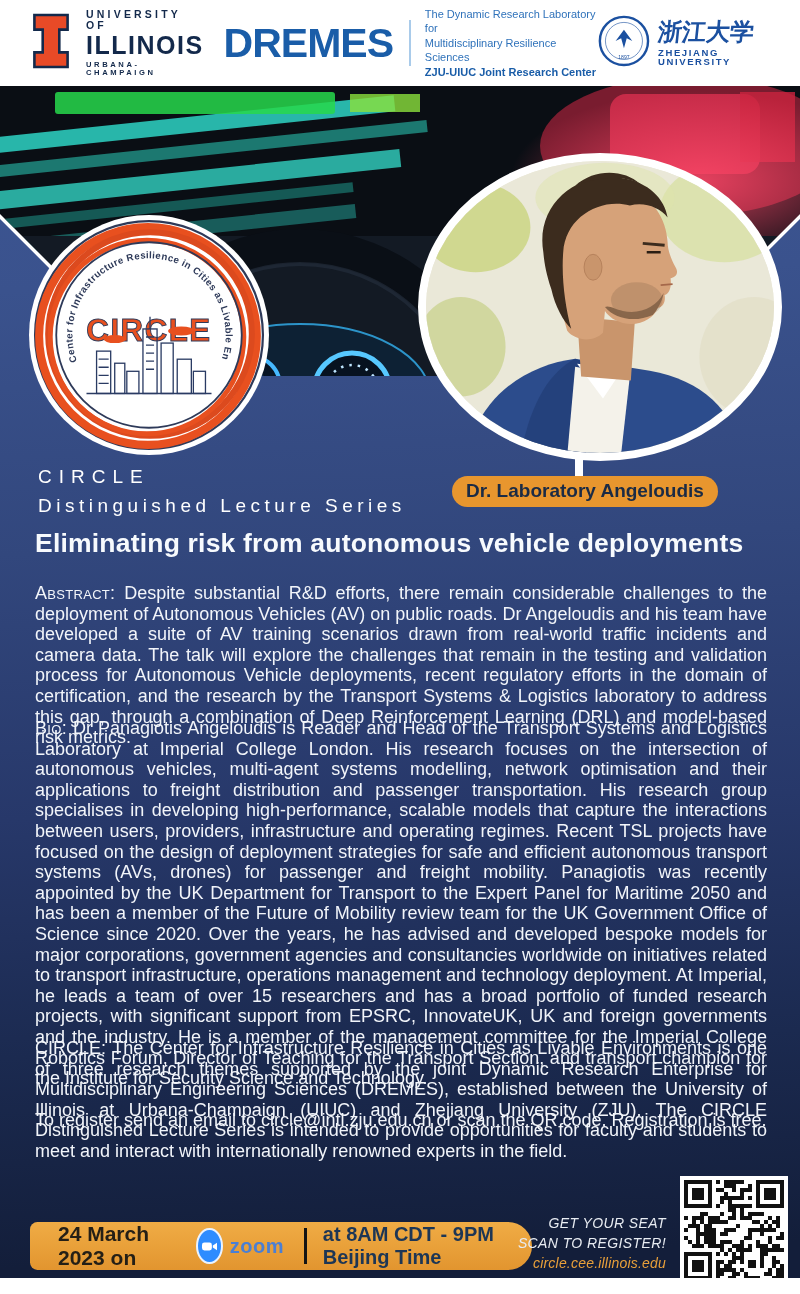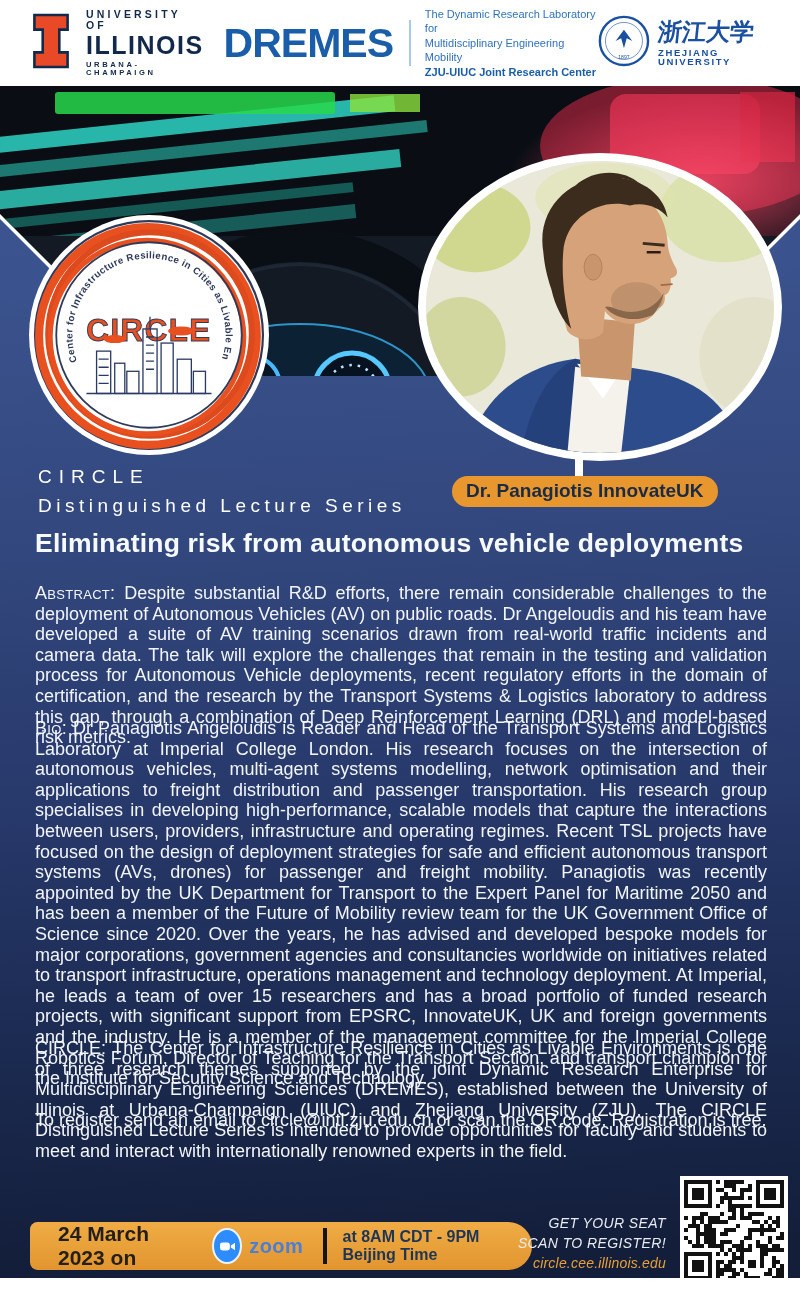--- a/index.html
+++ b/index.html
@@ -45,21 +45,21 @@
   .p-register{top:1110px;text-align:left;}
   
   .datebar{position:absolute;left:30px;top:1222px;width:502px;height:48px;background:linear-gradient(#F0AC45,#E2952F);
     border-radius:8px 26px 26px 8px;display:flex;align-items:center;z-index:4;}
   .datebar .date{margin-left:28px;font-size:21px;font-weight:600;color:#241F16;}
   .zoom-logo{width:32px;height:32px;border-radius:50%;background:#2D8CFF;border:2px solid #EAF3FF;
     display:flex;align-items:center;justify-content:center;margin-left:14px;}
   .zoom-logo svg{width:19px;height:19px;}
   .zoom-word{margin-left:7px;font-size:20px;font-weight:700;color:#4A7FD4;letter-spacing:.5px;}
   .bar-div{width:4px;height:36px;background:#141414;margin:0 16px 0 20px;}
-  .datebar .time{font-size:16px;font-weight:600;color:#1D3655;}
+  .datebar .time{font-size:20px;font-weight:600;color:#1D3655;}
   .seat{position:absolute;right:134px;top:1213px;text-align:right;z-index:4;color:#E8ECF2;font-size:14px;line-height:20px;letter-spacing:.4px;font-style:italic;}
   .seat .url{color:#E9A03A;letter-spacing:.2px;}
   .qr-box{position:absolute;right:12px;top:1176px;width:108px;height:108px;background:#fff;padding:4px;box-sizing:border-box;z-index:4;}
   .qr-box svg{width:100%;height:100%;display:block;}
   .bottom-strip{position:absolute;left:0;bottom:0;width:800px;height:16px;background:#fff;z-index:5;}
 </style>
 </head>
 <body>
 
 <div class="poster">
@@ -74,21 +74,21 @@
       <span class="uiuc-text">
         <div class="uiuc-l1">UNIVERSITY OF</div>
         <div class="uiuc-l2">ILLINOIS</div>
         <div class="uiuc-l3">URBANA-CHAMPAIGN</div>
       </span>
     </div>
     <div class="dremes">DREMES</div>
     <div class="hdr-div"></div>
     <div class="tagline">
       <div class="t1">The Dynamic Research Laboratory for</div>
-      <div class="t2">Multidisciplinary Engineering Mobility</div>
+      <div class="t2">Multidisciplinary Resilience Sciences</div>
       <div class="t3">ZJU-UIUC Joint Research Center</div>
     </div>
     <div class="zju">
       <span class="zju-seal">
         <svg viewBox="0 0 56 56">
           <circle cx="28" cy="28" r="26" fill="#fff" stroke="#1B50A0" stroke-width="2.6"></circle>
           <circle cx="28" cy="28" r="20" fill="none" stroke="#1B50A0" stroke-width="1" opacity=".65"></circle>
           <path d="M28 16 L37 28 L31 25 L28 36 L25 25 L19 28 Z" fill="#1B50A0"></path>
           <text x="28" y="47" font-size="5.5" fill="#1B50A0" text-anchor="middle">1897</text>
         </svg>
@@ -206,21 +206,21 @@
     </svg>
   </div>
 
   <div class="connector"></div>
 
   <div class="series">
     <div class="s1">CIRCLE</div>
     <div class="s2">Distinguished Lecture Series</div>
   </div>
 
-  <div class="name-pill">Dr. Panagiotis InnovateUK</div>
+  <div class="name-pill">Dr. Laboratory Angeloudis</div>
 
   <div class="title">Eliminating risk from autonomous vehicle deployments</div>
 
   <p class="para p-abstract"><span class="lbl">Abstract:</span> <span>Despite substantial R&amp;D efforts, there remain considerable challenges to the deployment of Autonomous Vehicles (AV) on public roads. Dr Angeloudis and his team have developed a suite of AV training scenarios drawn from real-world traffic incidents and camera data. The talk will explore the challenges that remain in the testing and validation process for Autonomous Vehicle deployments, recent regulatory efforts in the domain of certification, and the research by the Transport Systems &amp; Logistics laboratory to address this gap, through a combination of Deep Reinforcement Learning (DRL) and model-based risk metrics.</span></p>
 
   <p class="para p-bio"><span class="lbl">Bio:</span> <span>Dr Panagiotis Angeloudis is Reader and Head of the Transport Systems and Logistics Laboratory at Imperial College London. His research focuses on the intersection of autonomous vehicles, multi-agent systems modelling, network optimisation and their applications to freight distribution and passenger transportation. His research group specialises in developing high-performance, scalable models that capture the interactions between users, providers, infrastructure and operating regimes. Recent TSL projects have focused on the design of deployment strategies for safe and efficient autonomous transport systems (AVs, drones) for passenger and freight mobility. Panagiotis was recently appointed by the UK Department for Transport to the Expert Panel for Maritime 2050 and has been a member of the Future of Mobility review team for the UK Government Office of Science since 2020. Over the years, he has advised and developed bespoke models for major corporations, government agencies and consultancies worldwide on initiatives related to transport infrastructure, operations management and technology deployment.  At Imperial, he leads a team of over 15 researchers and has a broad portfolio of funded research projects, with significant support from EPSRC, InnovateUK, UK and foreign governments and the industry. He is a member of the management committee for the Imperial College Robotics Forum, Director of Teaching for the Transport Section, and transport champion for the Institute for Security Science and Technology.</span></p>
 
   <p class="para p-circle"><span>CIRCLE:</span> <span>The Center for Infrastructure Resilience in Cities as Livable Environments is one of three research themes supported by the joint Dynamic Research Enterprise for Multidisciplinary Engineering Sciences (DREMES), established between the University of Illinois at Urbana-Champaign (UIUC) and Zhejiang University (ZJU). The CIRCLE Distinguished Lecture Series is intended to provide opportunities for faculty and students to meet and interact with internationally renowned experts in the field.</span></p>
 
   <p class="para p-register">To register send an email to circle@intl.zju.edu.cn or scan the QR code. Registration is free.</p>

